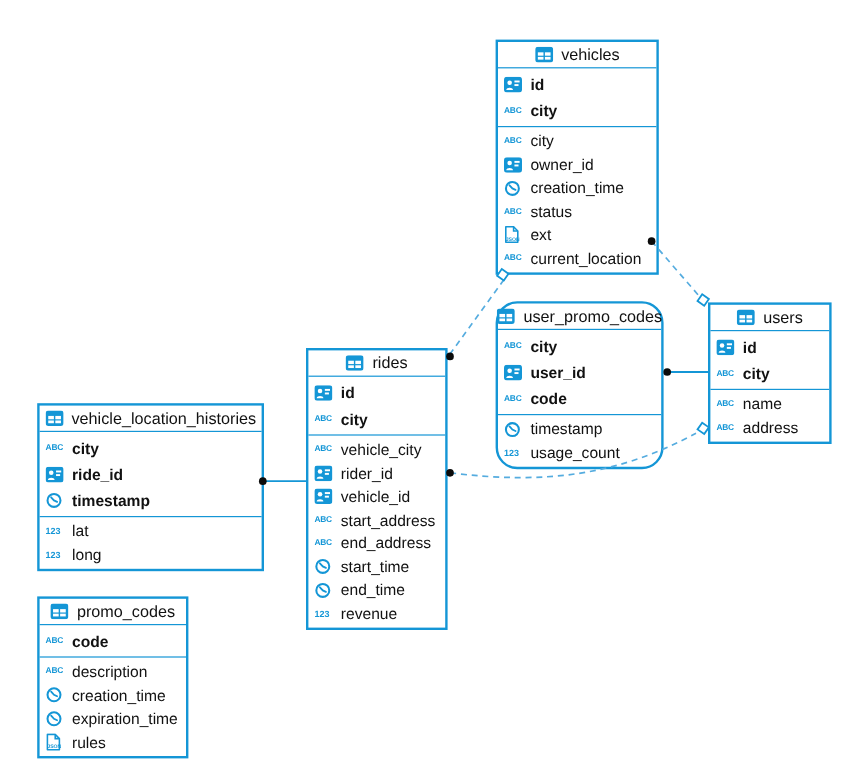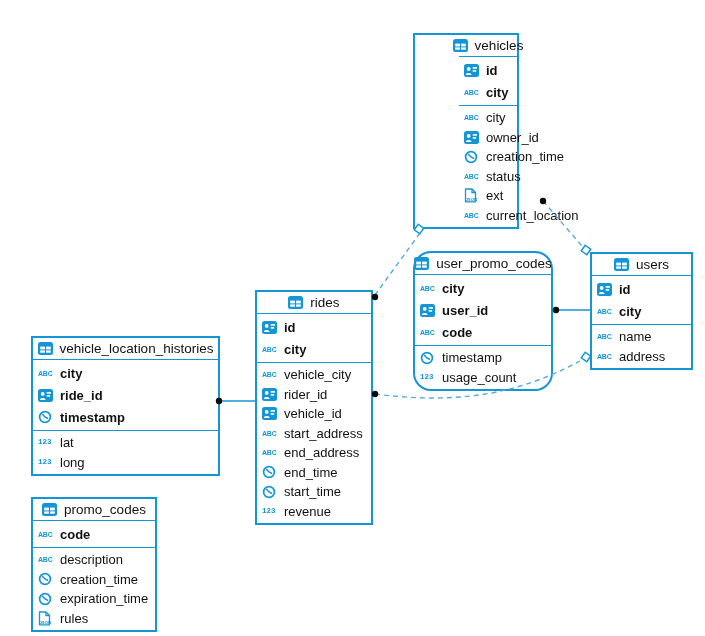--- a/index.html
+++ b/index.html
@@ -15,30 +15,30 @@
   .tables{position:absolute;left:0;top:0;width:705px;height:636px;z-index:1;}
   .table{position:absolute;background:#ffffff;border:2px solid var(--blue);font-size:13px;}
   .thead{height:22px;display:flex;align-items:center;justify-content:center;gap:5px;
          border-bottom:1.5px solid var(--blue);font-size:13.5px;}
   .section{padding:2px 0;text-align:right;}
   .keysec{border-bottom:1.5px solid var(--blue);}
   .row{display:flex;align-items:center;gap:5px;padding:0 5px;height:19.5px;}
   .row.key{height:22px;font-weight:bold;}
   .ficon{display:inline-flex;align-items:center;justify-content:flex-start;width:17px;flex:0 0 17px;}
   .abc{color:var(--blue);font-size:7px;font-weight:800;letter-spacing:-0.2px;line-height:1;}
-  .n123{font-size:7.5px;letter-spacing:0;font-family:Liberation Mono, monospace;}
+  .n123{font-size:7.5px;letter-spacing:0;}
   .flabel{white-space:nowrap;}
   .ttitle{white-space:nowrap;}
 </style>
 </head>
 <body>
 
 <div class="canvas">
   <div class="tables">
-      <div class="table" style="left: 413px; top: 33px; width: 106px; padding-left: 44px;">
+      <div class="table" style="left: 413px; top: 33px; width: 136px;">
         <div class="thead">
           <span class="ficon">
             <svg width="15" height="13" viewBox="0 0 15 13">
               <rect width="15" height="13" rx="2.5" fill="#1496d6"></rect>
               <rect x="2.2" y="4.6" width="4.7" height="2.8" fill="#fff"></rect>
               <rect x="8.1" y="4.6" width="4.7" height="2.8" fill="#fff"></rect>
               <rect x="2.2" y="8.4" width="4.7" height="2.3" fill="#fff"></rect>
               <rect x="8.1" y="8.4" width="4.7" height="2.3" fill="#fff"></rect>
             </svg>
           </span>
@@ -297,30 +297,30 @@
             </span>
             <span class="flabel">end_address</span>
           </div>
           <div class="row">
             <span class="ficon">
               <svg width="14" height="14" viewBox="0 0 14 14">
                 <circle cx="7" cy="7" r="5.4" fill="#fff" stroke="#1496d6" stroke-width="1.7"></circle>
                 <path d="M4.6,4.4 L7,7 L9.6,8.2" fill="none" stroke="#1496d6" stroke-width="1.5" stroke-linecap="round"></path>
               </svg>
             </span>
+            <span class="flabel">start_time</span>
+          </div>
+          <div class="row">
+            <span class="ficon">
+              <svg width="14" height="14" viewBox="0 0 14 14">
+                <circle cx="7" cy="7" r="5.4" fill="#fff" stroke="#1496d6" stroke-width="1.7"></circle>
+                <path d="M4.6,4.4 L7,7 L9.6,8.2" fill="none" stroke="#1496d6" stroke-width="1.5" stroke-linecap="round"></path>
+              </svg>
+            </span>
             <span class="flabel">end_time</span>
-          </div>
-          <div class="row">
-            <span class="ficon">
-              <svg width="14" height="14" viewBox="0 0 14 14">
-                <circle cx="7" cy="7" r="5.4" fill="#fff" stroke="#1496d6" stroke-width="1.7"></circle>
-                <path d="M4.6,4.4 L7,7 L9.6,8.2" fill="none" stroke="#1496d6" stroke-width="1.5" stroke-linecap="round"></path>
-              </svg>
-            </span>
-            <span class="flabel">start_time</span>
           </div>
           <div class="row">
             <span class="ficon">
               <span class="abc n123">123</span>
             </span>
             <span class="flabel">revenue</span>
           </div>
         </div>
       </div>
       <div class="table" style="left: 31px; top: 336px; width: 189px;">

